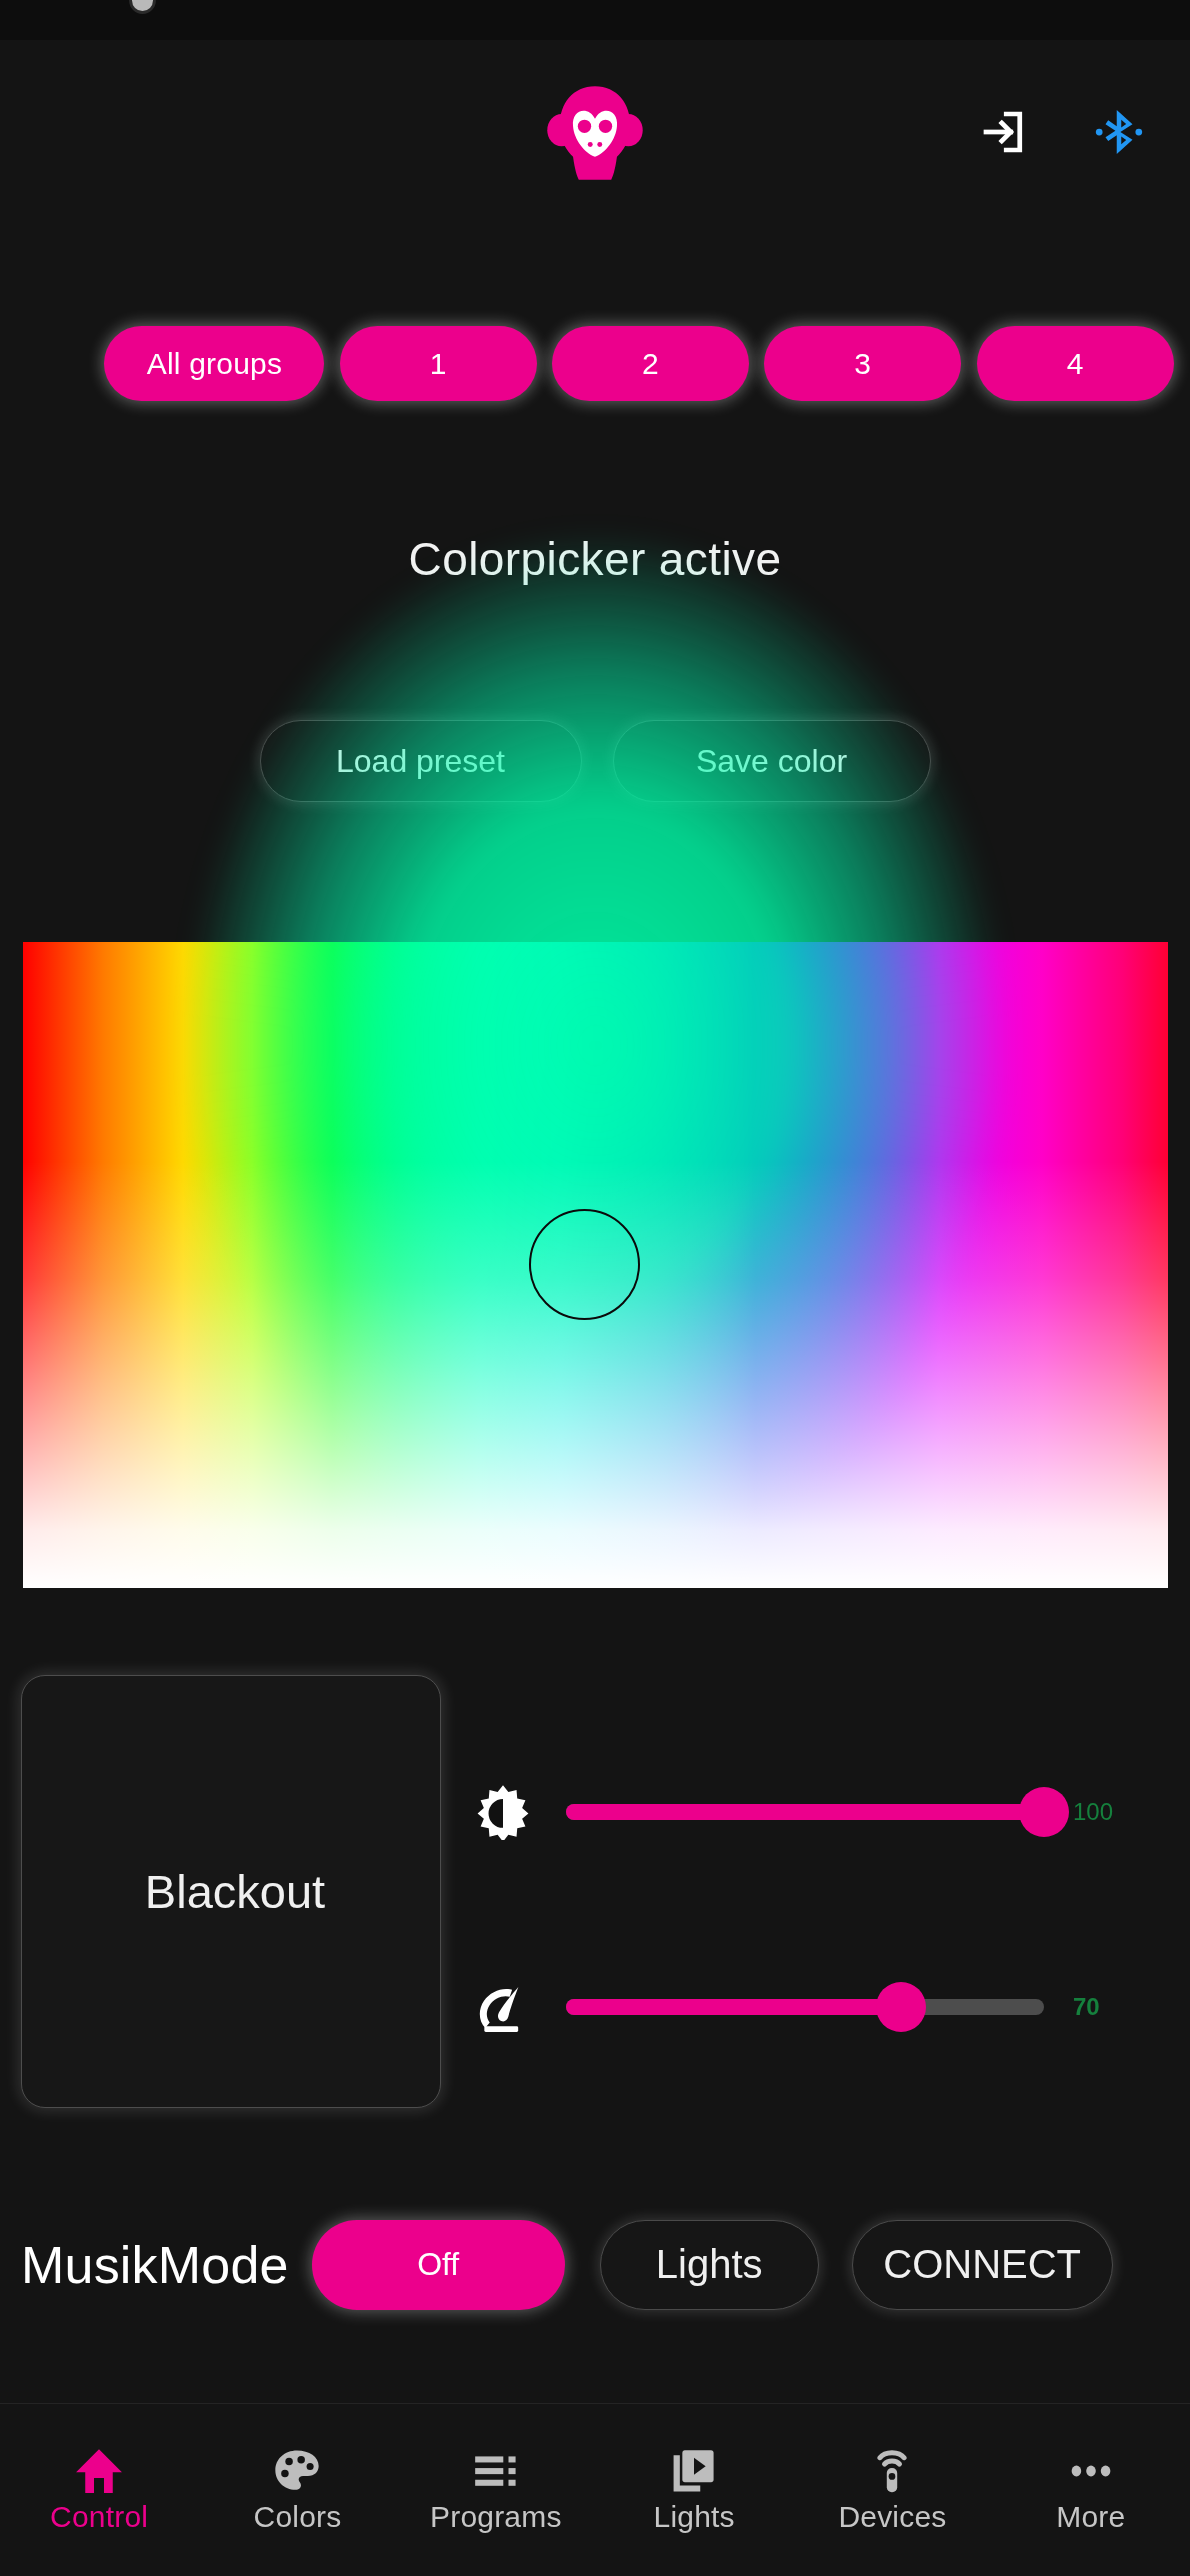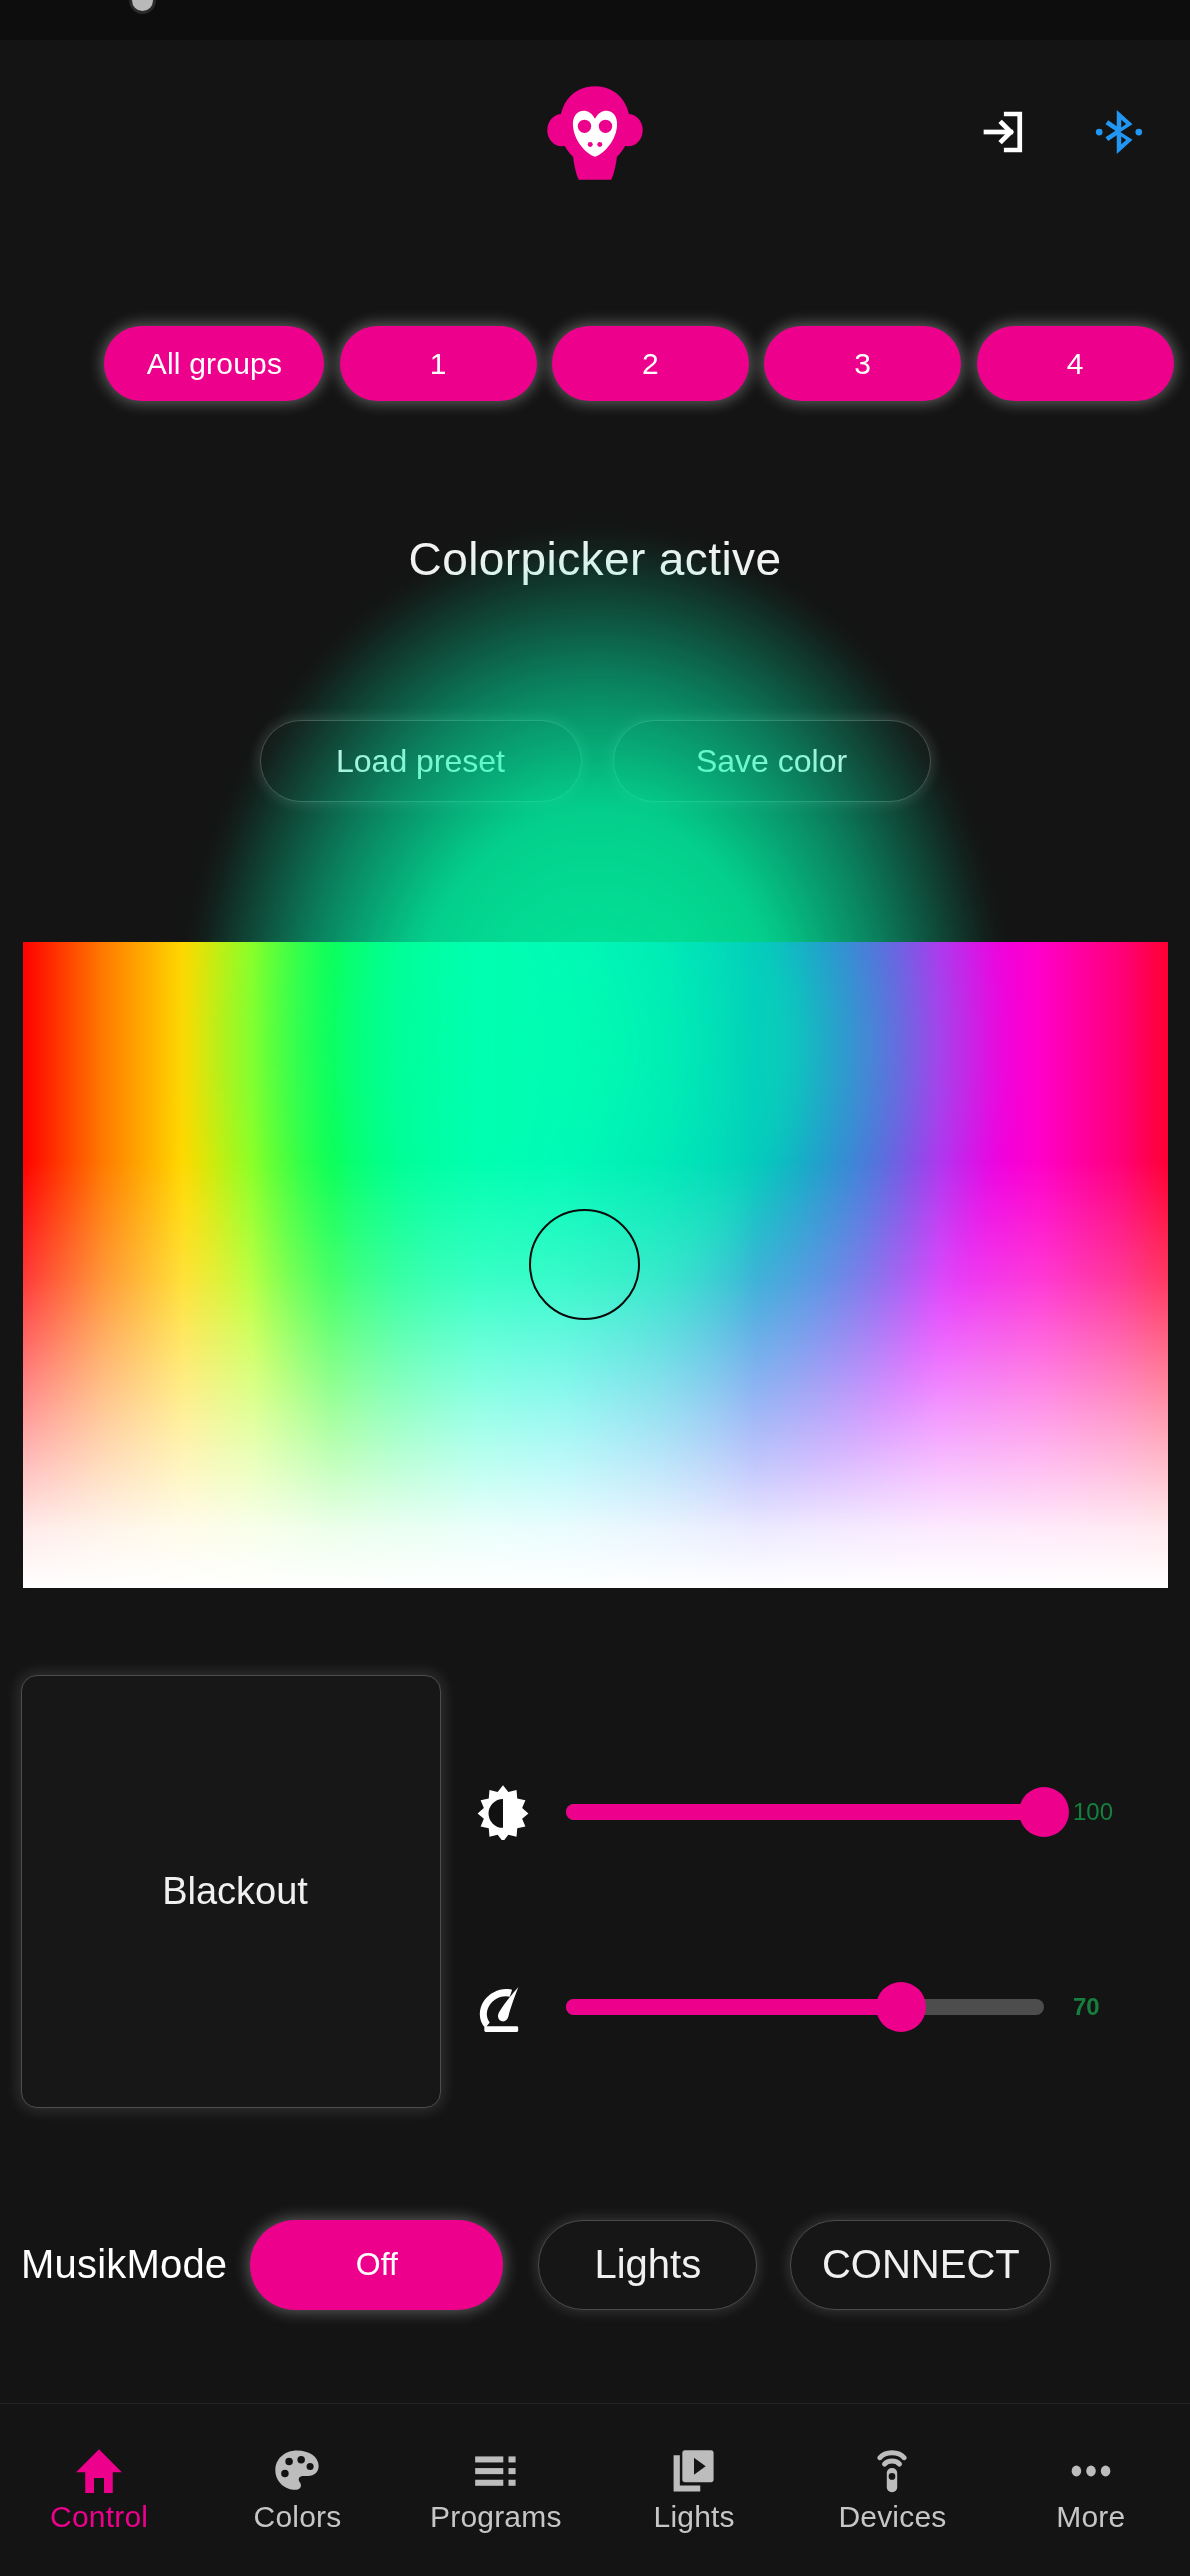--- a/index.html
+++ b/index.html
@@ -126,22 +126,22 @@
     background:transparent;
     cursor:pointer;
   }
 
   
   .blackout{
     position:absolute; left:21px; top:1675px;
     width:420px; height:433px;
     background:#171717;
     border:1.5px solid #4d4d4d;
-    border-radius:16px;
-    color:#f0f0f0; font-size:38px;
+    border-radius:24px;
+    color:#f0f0f0; font-size:47px;
     display:flex; align-items:center; justify-content:center;
     box-shadow:0 0 15.3px 1.9px rgba(255,255,255,.14);
     cursor:pointer;
     font-family:"Liberation Sans", sans-serif;
     padding-left:8px;
   }
   .slider-row{
     position:absolute; left:475px;
     width:690px; height:82px;
     display:flex; align-items:center;
@@ -169,21 +169,21 @@
     flex:0 0 92px; text-align:left;
     color:#15803d; font-size:24px;
   }
 
   
   .musik-row{
     position:absolute; left:0; top:2212px; width:1190px; height:105px;
     display:flex; align-items:center; padding:0 21px;
   }
   .musik-label{
-    color:#ffffff; font-size:40px; letter-spacing:0.2px;
+    color:#ffffff; font-size:52px; letter-spacing:0.2px;
     margin-right:23px;
   }
   .musik-off{
     width:253px; height:90px; border-radius:46px;
     background:#ec008c; color:#ffffff; font-size:32px;
     display:flex; align-items:center; justify-content:center;
     box-shadow:0 0 15.3px 1.9px rgba(255,255,255,.30);
     border:none; cursor:pointer; margin-right:35px;
     font-family:"Liberation Sans", sans-serif;
   }

